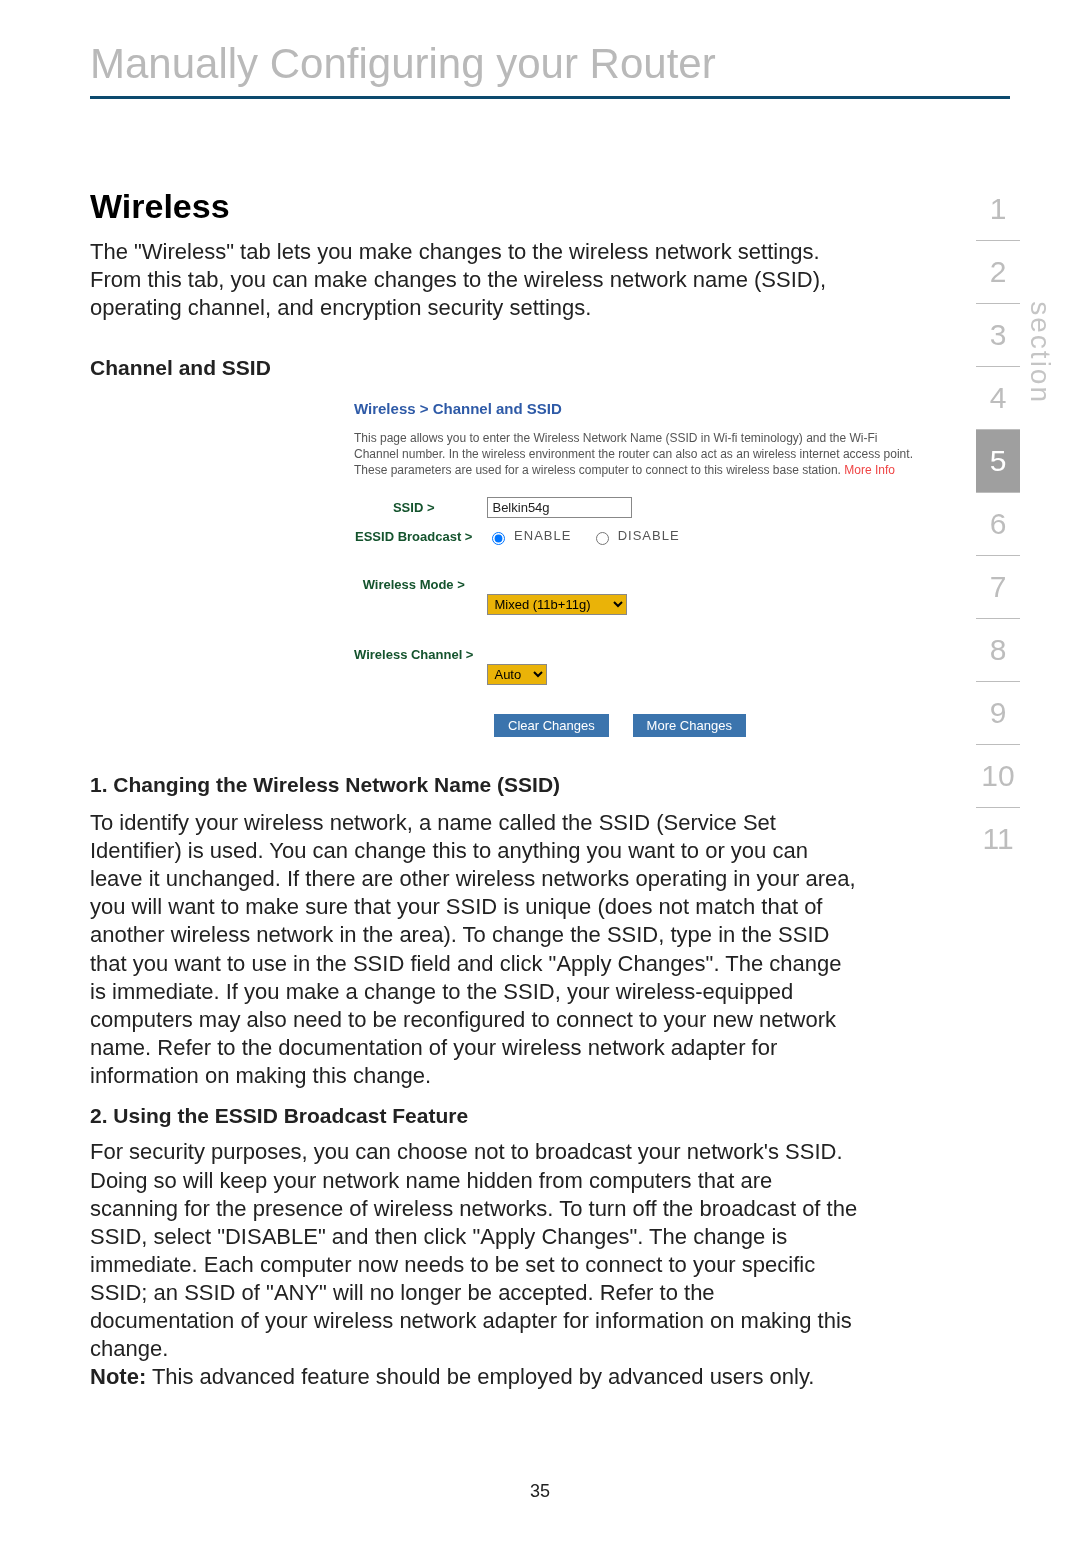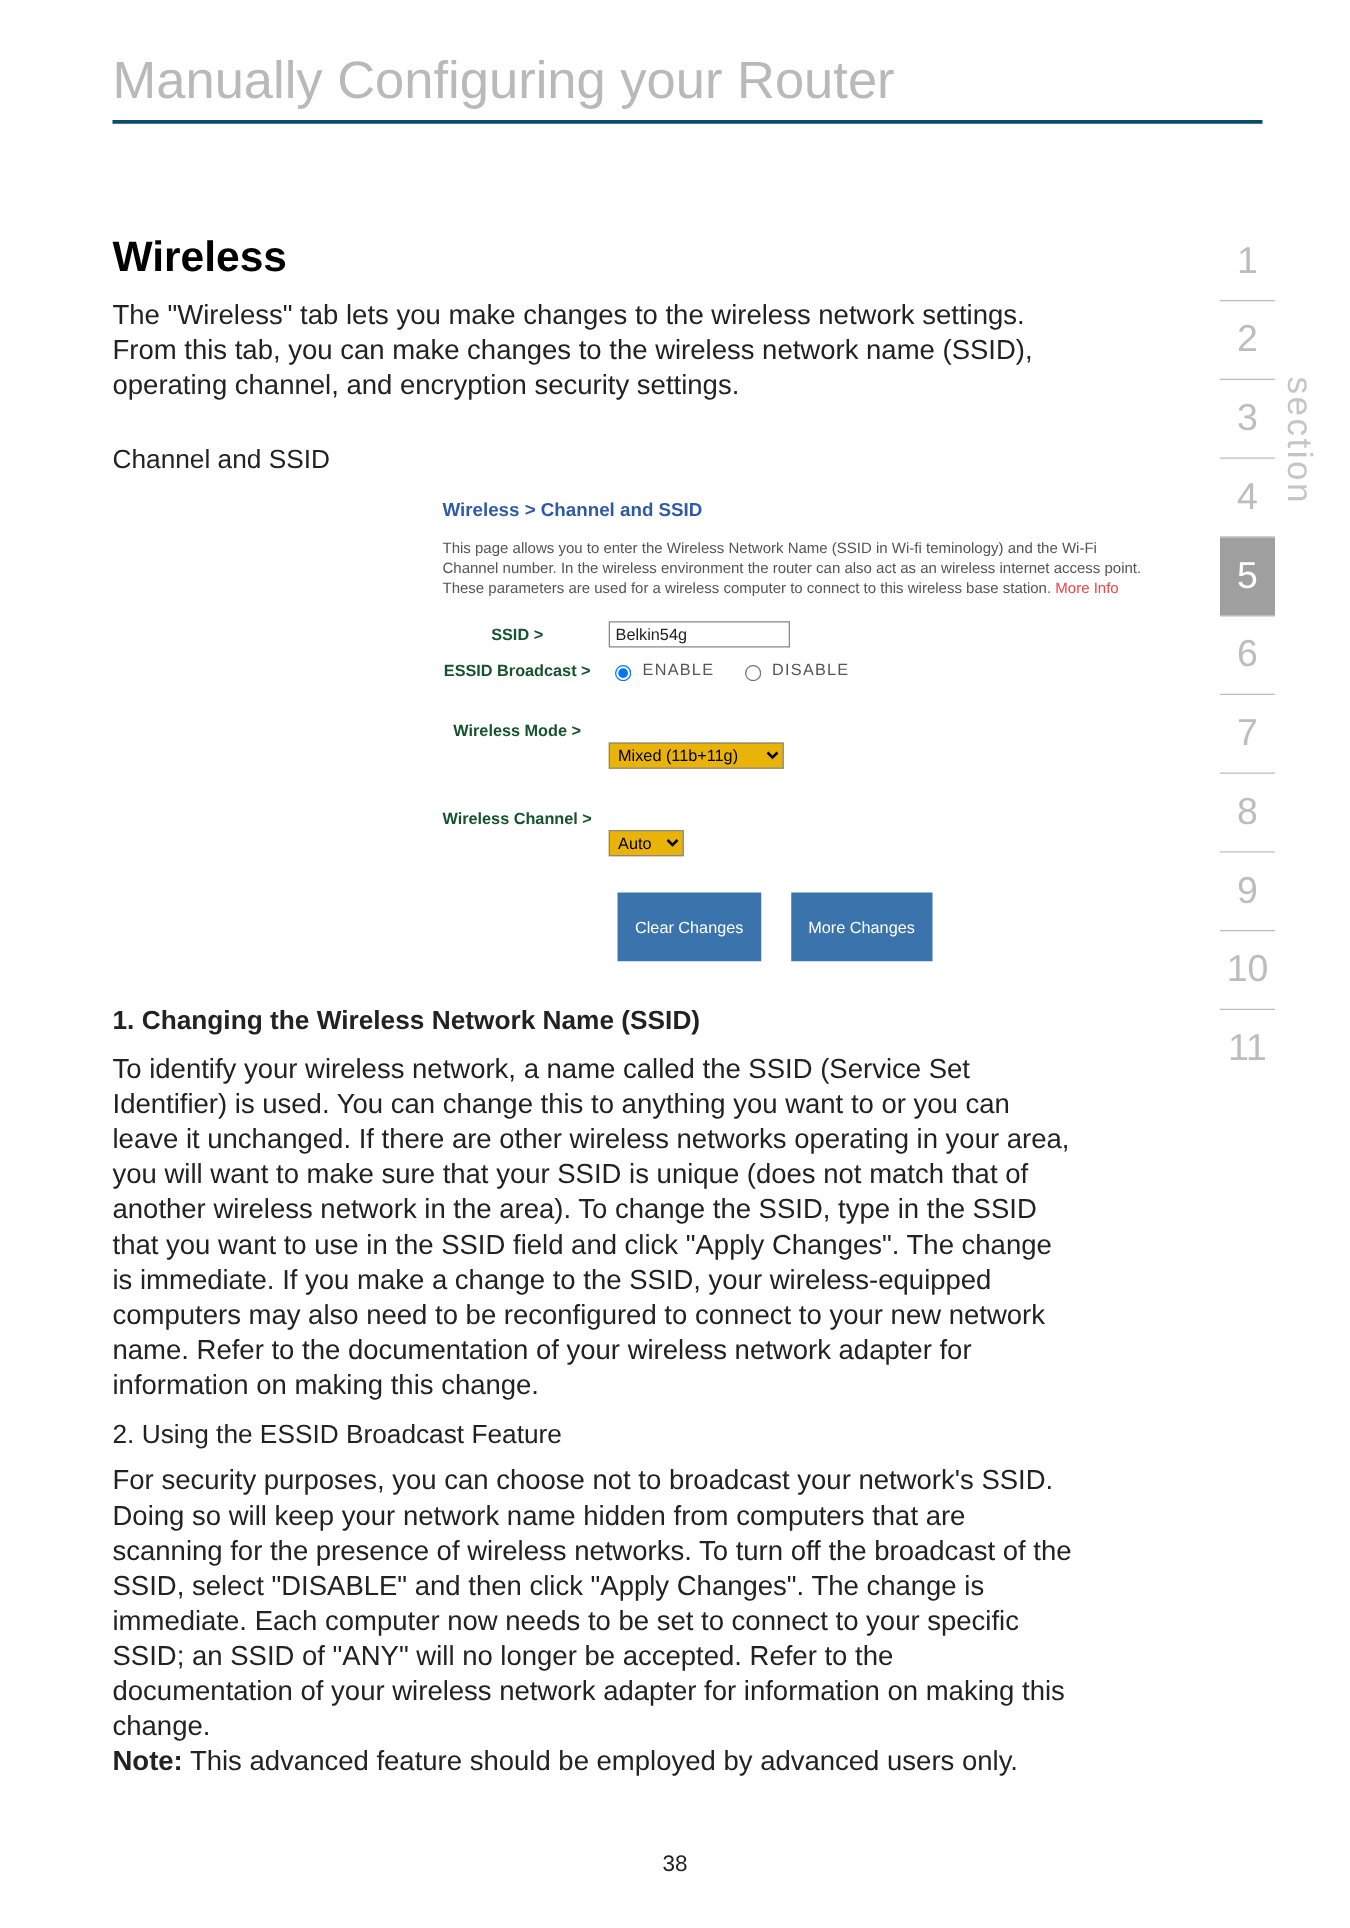--- a/index.html
+++ b/index.html
@@ -11,21 +11,21 @@
   .header{
     font-size:42px;font-weight:400;color:#b9b9b9;
     border-bottom:3px solid #0c4a6e;padding-bottom:8px;letter-spacing:0;
   }
   .section-title{
     font-size:34px;font-weight:700;color:#000;margin:88px 0 12px 0;
   }
   .body-text{
     font-size:22px;line-height:1.28;color:#222;max-width:760px;
   }
-  .sub-heading{font-size:21px;font-weight:400;margin:34px 0 10px 0;}
+  .sub-heading{font-size:21px;font-weight:700;margin:34px 0 10px 0;}
   .panel{
     margin:20px 0 36px 264px;width:560px;font-size:14px;color:#484848;
   }
   .panel-breadcrumb{color:#2e5aa7;font-weight:700;font-size:15px;margin-bottom:14px;}
   .panel-intro{font-size:12px;color:#555;line-height:1.3;}
   .panel-intro .more{color:#ef4444;}
   .panel-table{margin-top:14px;border-collapse:collapse;}
   .panel-table td{padding:5px 14px 5px 0;vertical-align:middle;font-size:13px;}
   .panel-label{color:#14532d;font-weight:700;white-space:nowrap;text-align:center;}
   .text-input{
@@ -35,21 +35,21 @@
   .select{
     border:1px solid #888;font-size:13px;padding:1px 2px;
     font-family:Arial;background:#eab308;margin-top:39px;
   }
   .radio-row{font-size:13px;color:#555;}
   .radio-row input{vertical-align:middle;}
   .radio-row span{margin:0 16px 0 2px;letter-spacing:1px;}
   .btn-row{margin:24px 0 0 140px;}
   .p-btn{
     display:inline-block;background:#3b74ad;color:#fff;font-size:13px;
-    padding:20px 14px;margin-right:20px;border:none;cursor:pointer;
+    padding:4px 14px;margin-right:20px;border:none;cursor:pointer;
     font-family:Arial;
   }
   .numbered-heading{font-size:21px;font-weight:700;margin:6px 0 12px 0;}
   .note{font-size:22px;}
   .note b{font-weight:700;}
 
   
   .section-nav{
     position:absolute;top:178px;right:60px;text-align:center;
     font-family:Arial;
@@ -147,14 +147,14 @@
   <div class="numbered-heading">1. Changing the Wireless Network Name (SSID)</div>
   <div class="body-text" style="max-width:770px">To identify your wireless network, a name called the SSID (Service Set Identifier) is used. You can change this to anything you want to or you can leave it unchanged. If there are other wireless networks operating in your area, you will want to make sure that your SSID is unique (does not match that of another wireless network in the area). To change the SSID, type in the SSID that you want to use in the SSID field and click "Apply Changes". The change is immediate. If you make a change to the SSID, your wireless-equipped computers may also need to be reconfigured to connect to your new network name. Refer to the documentation of your wireless network adapter for information on making this change.</div>
 
   <div class="sub-heading" style="margin-top:14px">2. Using the ESSID Broadcast Feature</div>
   <div class="body-text" style="max-width:770px">For security purposes, you can choose not to broadcast your network's SSID. Doing so will keep your network name hidden from computers that are scanning for the presence of wireless networks. To turn off the broadcast of the SSID, select "DISABLE" and then click "Apply Changes". The change is immediate. Each computer now needs to be set to connect to your specific SSID; an SSID of "ANY" will no longer be accepted. Refer to the documentation of your wireless network adapter for information on making this change.</div>
 
   <div class="note">
     <b>Note:</b><span> This advanced feature should be employed by advanced users only.</span>
   </div>
 
-  <div class="page-num">38</div>
+  <div class="page-num">35</div>
 </div>
 
 </body></html>

